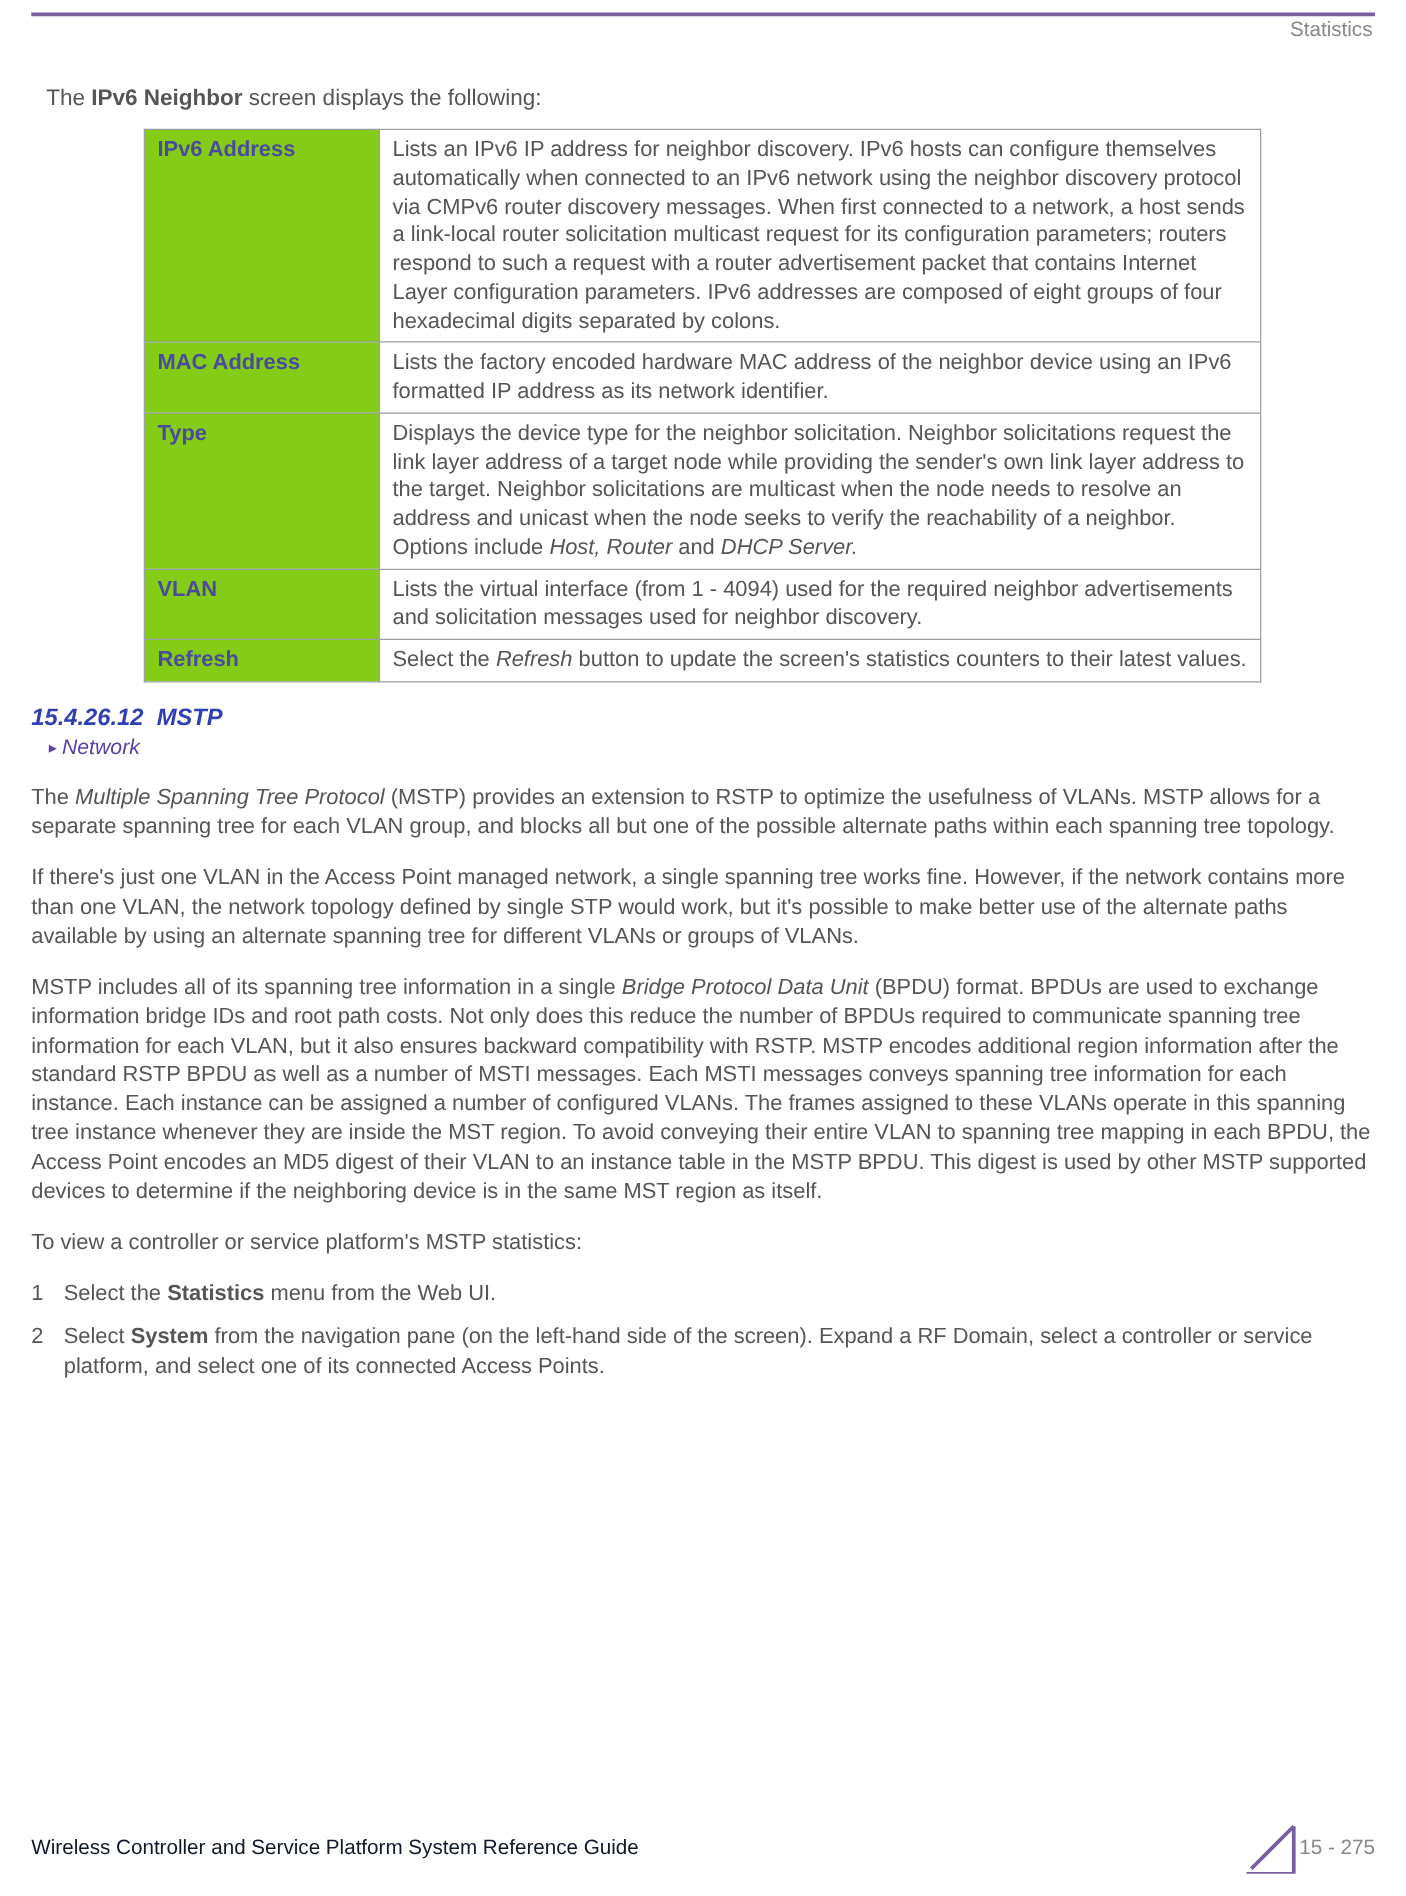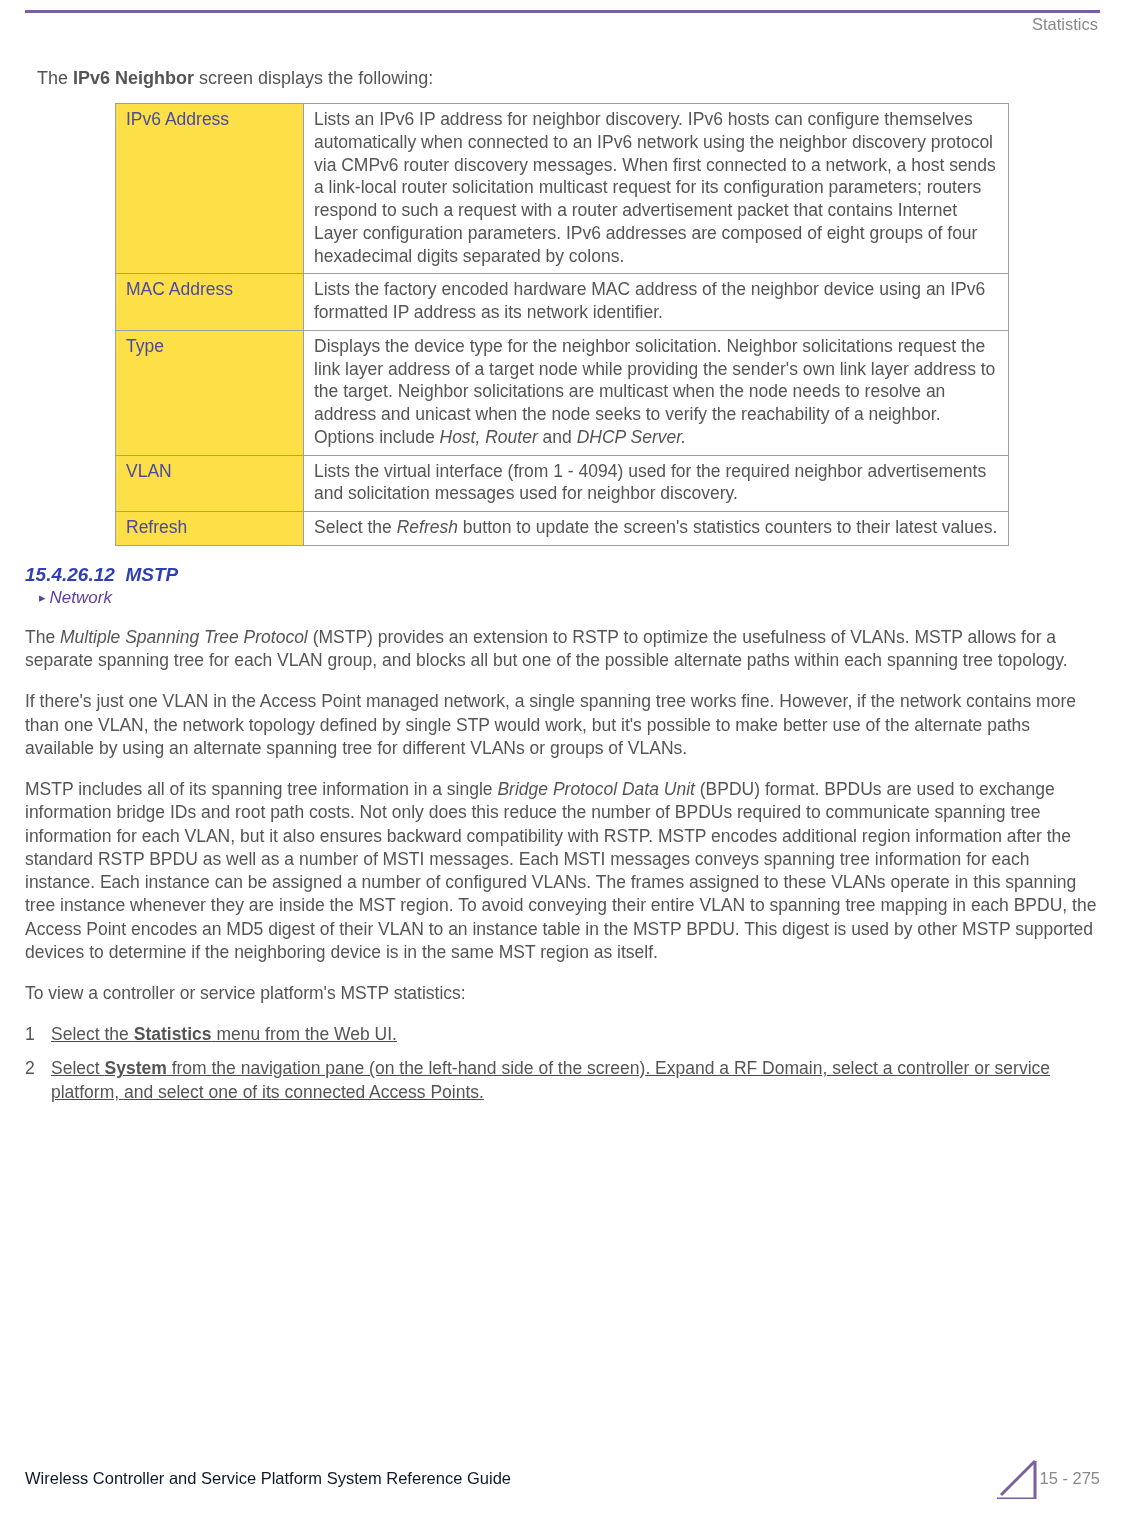--- a/index.html
+++ b/index.html
@@ -44,23 +44,23 @@
   }
   table.def td {
     border: 1px solid #9aa0a6;
     padding: 4px 10px 6px 10px;
     font-size: 17.5px;
     line-height: 1.3;
     vertical-align: top;
     color: #555;
   }
   table.def td.label {
-    background: #fde047;
+    background: #84cc16;
     color: #4a4a9e;
-    font-weight: 400;
+    font-weight: 700;
     width: 188px;
   }
   .sec-heading {
     color: #2f3fb5;
     font-weight: 600;
     font-size: 19px;
     margin-bottom: 2px;
     font-style: italic;
   }
   .breadcrumb {
@@ -79,21 +79,20 @@
   p.body {
     font-size: 17.5px;
     color: #555;
     line-height: 1.33;
     margin-bottom: 18px;
   }
   ol.steps {
     list-style: none;
     counter-reset: step;
     margin-bottom: 20px;
-    text-decoration: underline;
   }
   ol.steps li {
     counter-increment: step;
     font-size: 17.5px;
     color: #555;
     line-height: 1.35;
     padding-left: 26px;
     position: relative;
     margin-bottom: 10px;
   }

